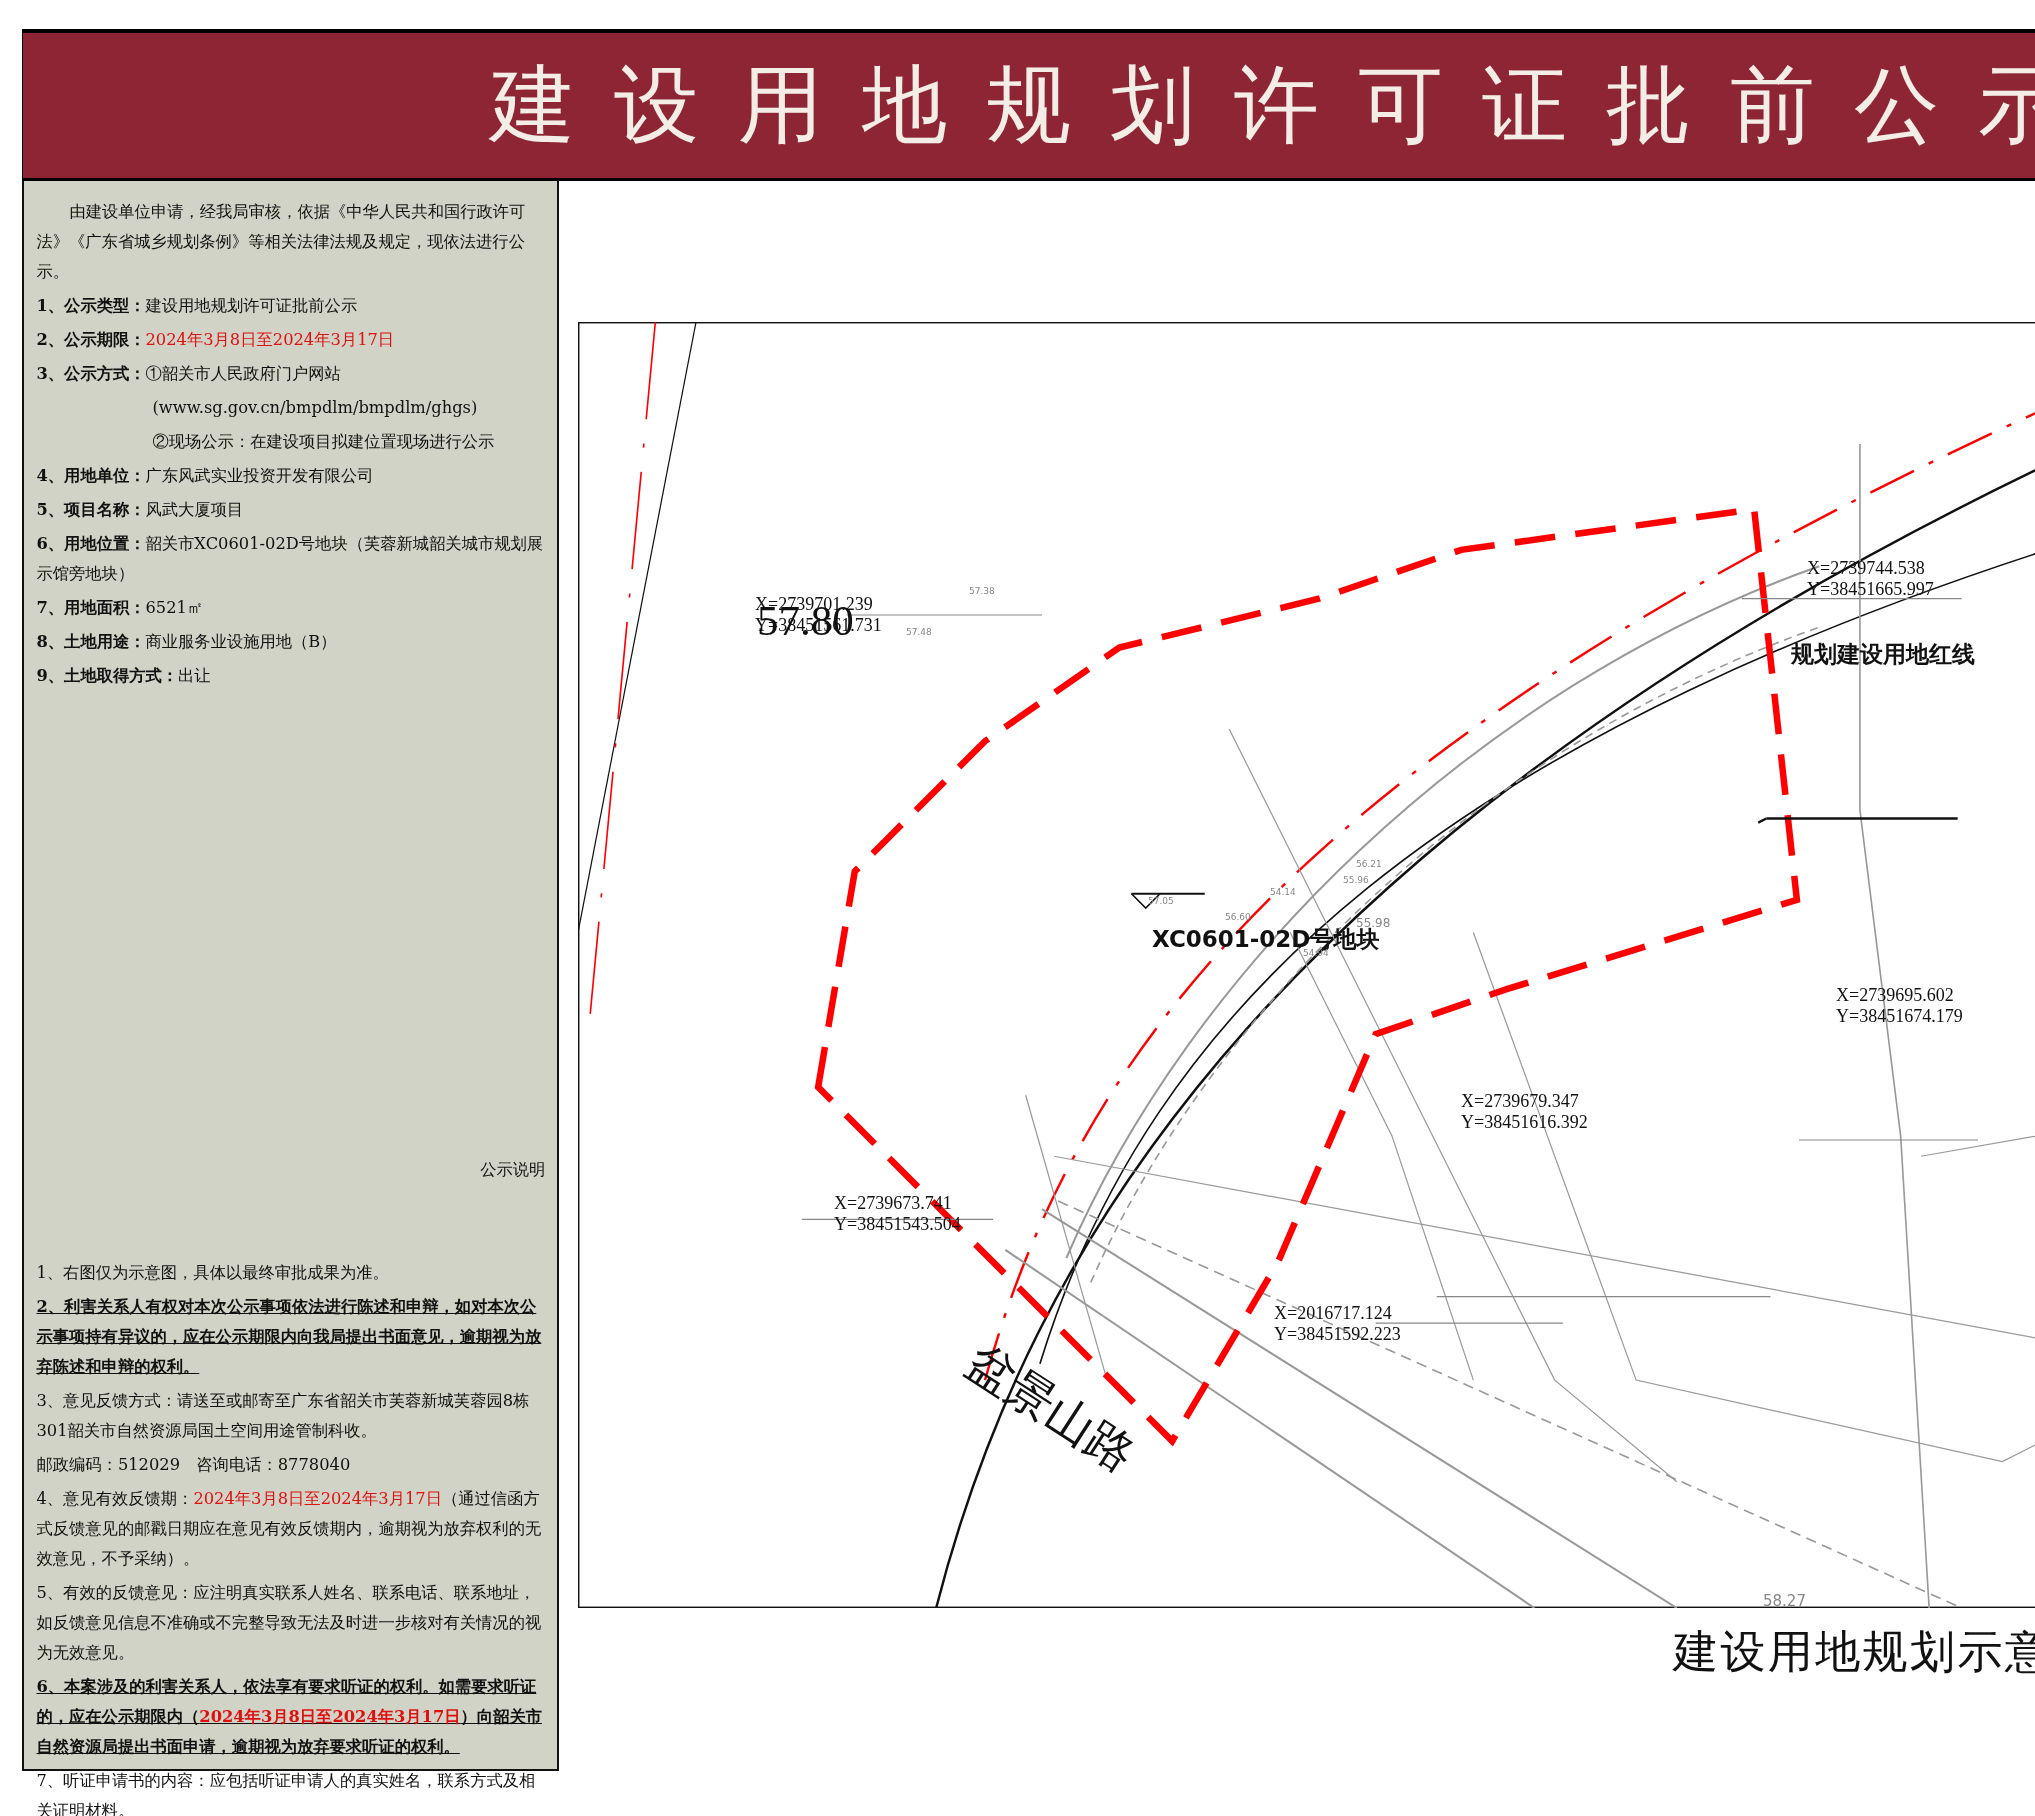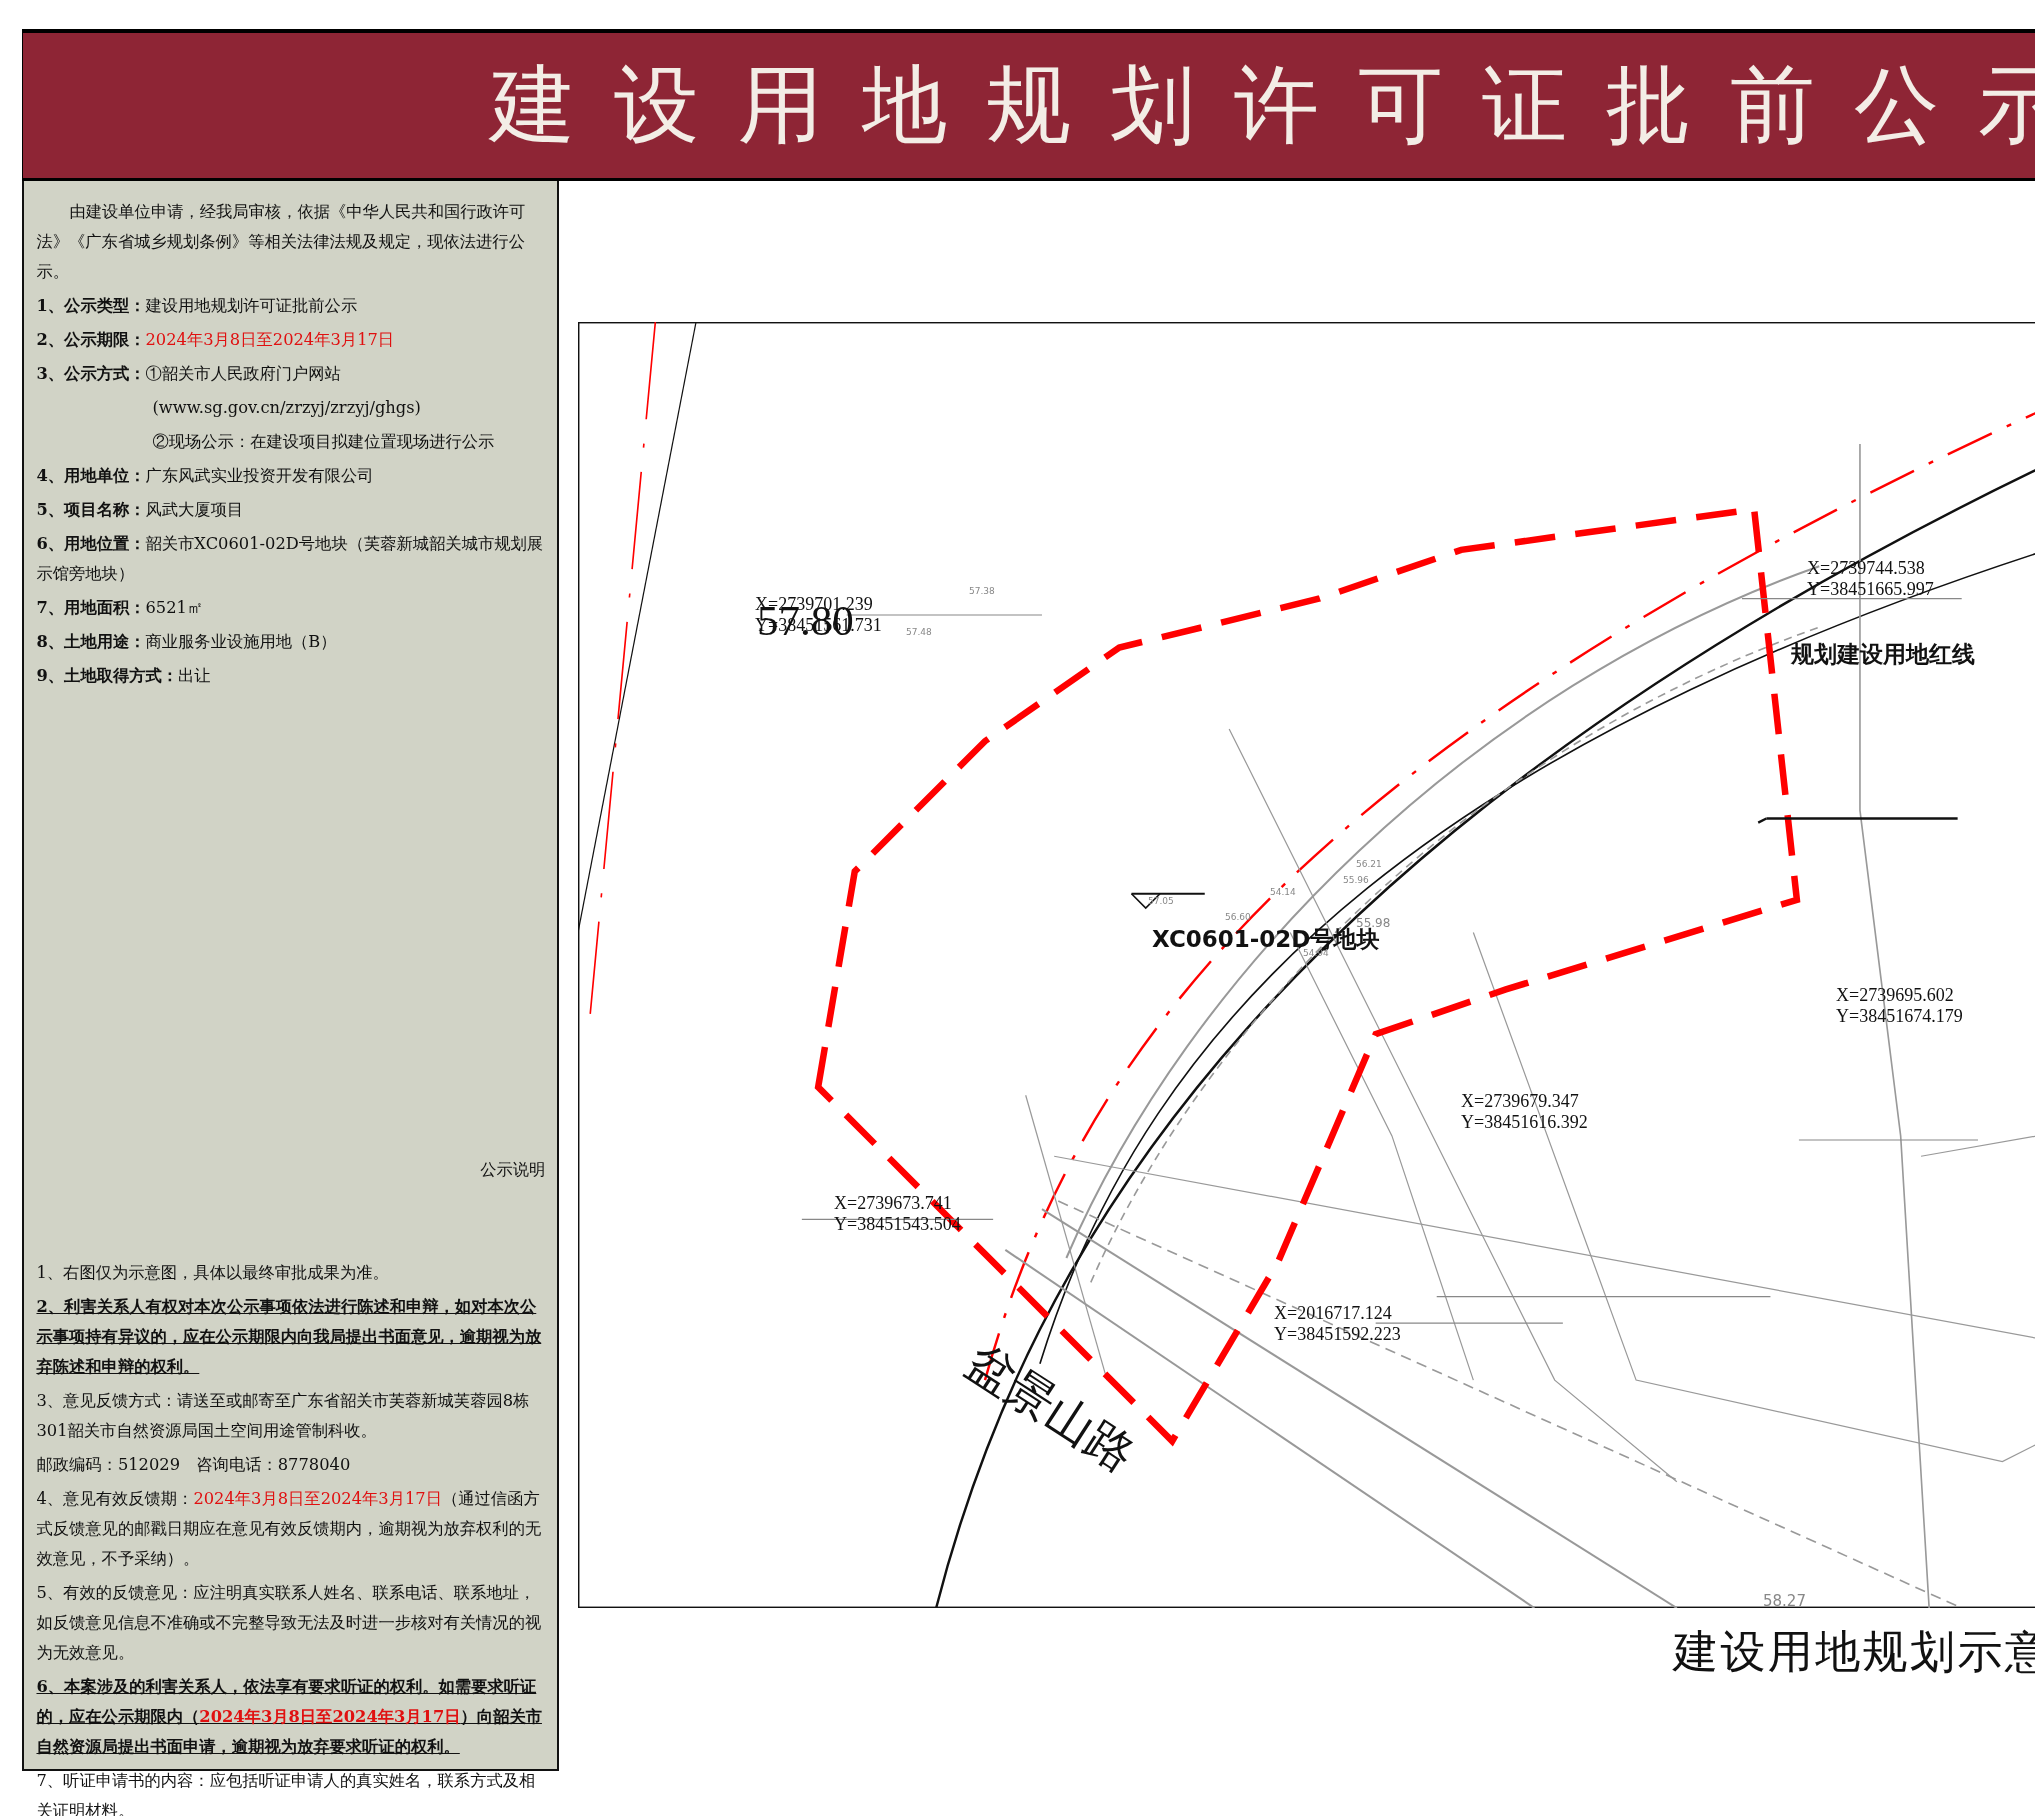--- a/index.html
+++ b/index.html
@@ -32,21 +32,21 @@
 
 <div id="banner" class="abs">
   <span id="banner-title">建设用地规划许可证批前公示</span>
 </div>
 
 <div id="left-panel" class="abs">
   <p style="text-indent:33px">由建设单位申请，经我局审核，依据《中华人民共和国行政许可法》《广东省城乡规划条例》等相关法律法规及规定，现依法进行公示。</p>
   <p><span class="lbl">1、公示类型：</span><span>建设用地规划许可证批前公示</span></p>
   <p><span class="lbl">2、公示期限：</span><span class="red">2024年3月8日至2024年3月17日</span></p>
   <p><span class="lbl">3、公示方式：</span><span>①韶关市人民政府门户网站</span></p>
-  <p class="indent">(www.sg.gov.cn/zrzyj/zrzyj/ghgs)</p>
+  <p class="indent">(www.sg.gov.cn/bmpdlm/bmpdlm/ghgs)</p>
   <p class="indent">②现场公示：在建设项目拟建位置现场进行公示</p>
   <p><span class="lbl">4、用地单位：</span><span>广东风武实业投资开发有限公司</span></p>
   <p><span class="lbl">5、项目名称：</span><span>风武大厦项目</span></p>
   <p><span class="lbl">6、用地位置：</span><span>韶关市XC0601-02D号地块（芙蓉新城韶关城市规划展示馆旁地块）</span></p>
   <p><span class="lbl">7、用地面积：</span><span>6521㎡</span></p>
   <p><span class="lbl">8、土地用途：</span><span>商业服务业设施用地（B）</span></p>
   <p><span class="lbl">9、土地取得方式：</span><span>出让</span></p>
 
   <p class="center" style="margin-top:464px; margin-bottom:73px">公示说明</p>
   <p>1、右图仅为示意图，具体以最终审批成果为准。</p>

